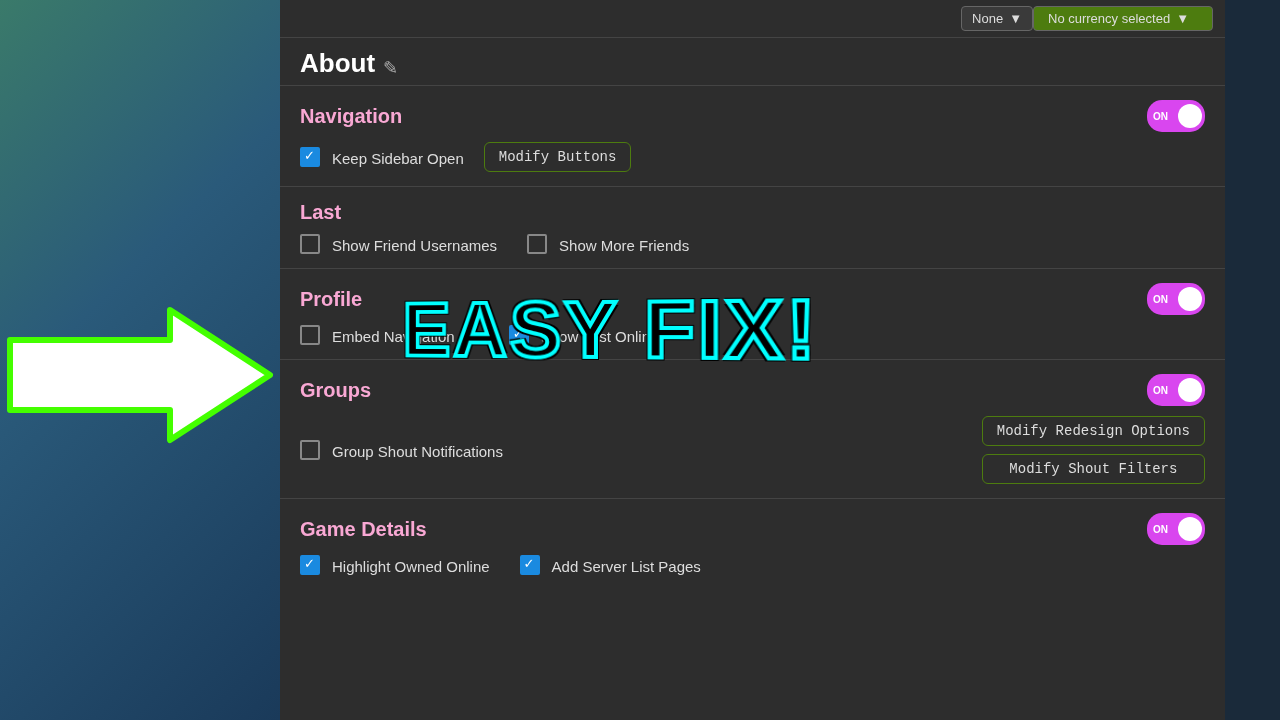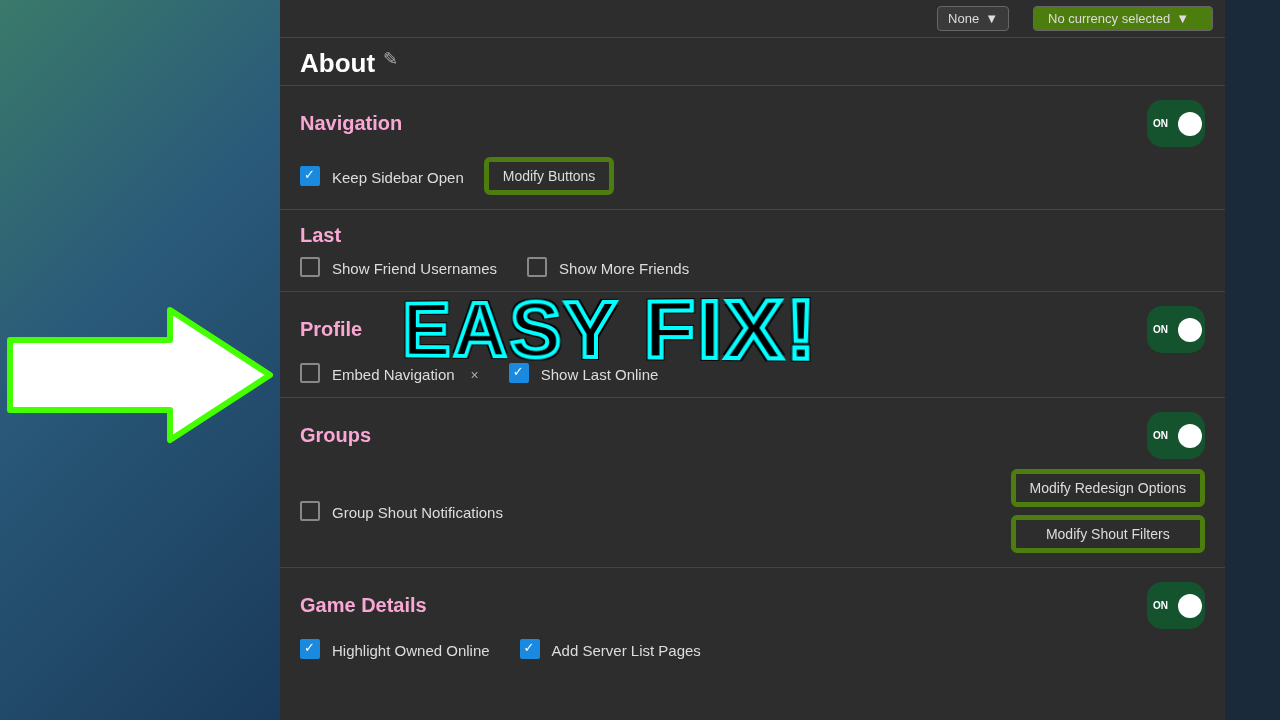--- a/index.html
+++ b/index.html
@@ -46,21 +46,21 @@
       overflow: hidden;
     }
 
     
     .top-bar {
       display: flex;
       align-items: center;
       justify-content: flex-end;
       padding: 4px 12px;
       border-bottom: 1px solid #444;
-      gap: 24px;
+      gap: 0;
       height: 38px;
     }
 
     .dropdown-none {
       background: #3a3a3a;
       border: 1px solid #666;
       color: #ddd;
       padding: 4px 10px;
       border-radius: 4px;
       font-size: 13px;
@@ -81,21 +81,21 @@
       display: flex;
       align-items: center;
       gap: 6px;
       min-width: 180px;
     }
 
     
     .about-header {
       padding: 10px 20px 6px 20px;
       display: flex;
-      align-items: flex-start;
+      align-items: flex-end;
       gap: 8px;
     }
 
     .about-title {
       color: #ffffff;
       font-size: 26px;
       font-weight: bold;
     }
 
     .edit-icon {
@@ -118,22 +118,22 @@
 
     .section-title {
       color: #f9a8d4;
       font-size: 20px;
       font-weight: bold;
     }
 
     
     .toggle {
       width: 58px;
-      height: 47px;
-      background: #14532d;
+      height: 32px;
+      background: #d946ef;
       border-radius: 15px;
       position: relative;
       cursor: pointer;
       display: flex;
       align-items: center;
     }
 
     .toggle-label {
       position: absolute;
       left: 6px;
@@ -187,27 +187,28 @@
       content: '✓';
       color: white;
       font-size: 13px;
       position: absolute;
       top: -1px;
       left: 2px;
     }
 
     .btn {
       background: transparent;
-      border: 5px solid #4d7c0f;
+      border: 1px solid #4d7c0f;
       color: #ddd;
       padding: 6px 14px;
       border-radius: 4px;
       font-size: 14px;
       cursor: pointer;
       border-radius: 6px;
+      font-family: Liberation Mono, monospace;
     }
 
     .close-x {
       color: #aaa;
       font-size: 14px;
       margin-left: 4px;
     }
 
     
     .arrow-container {

